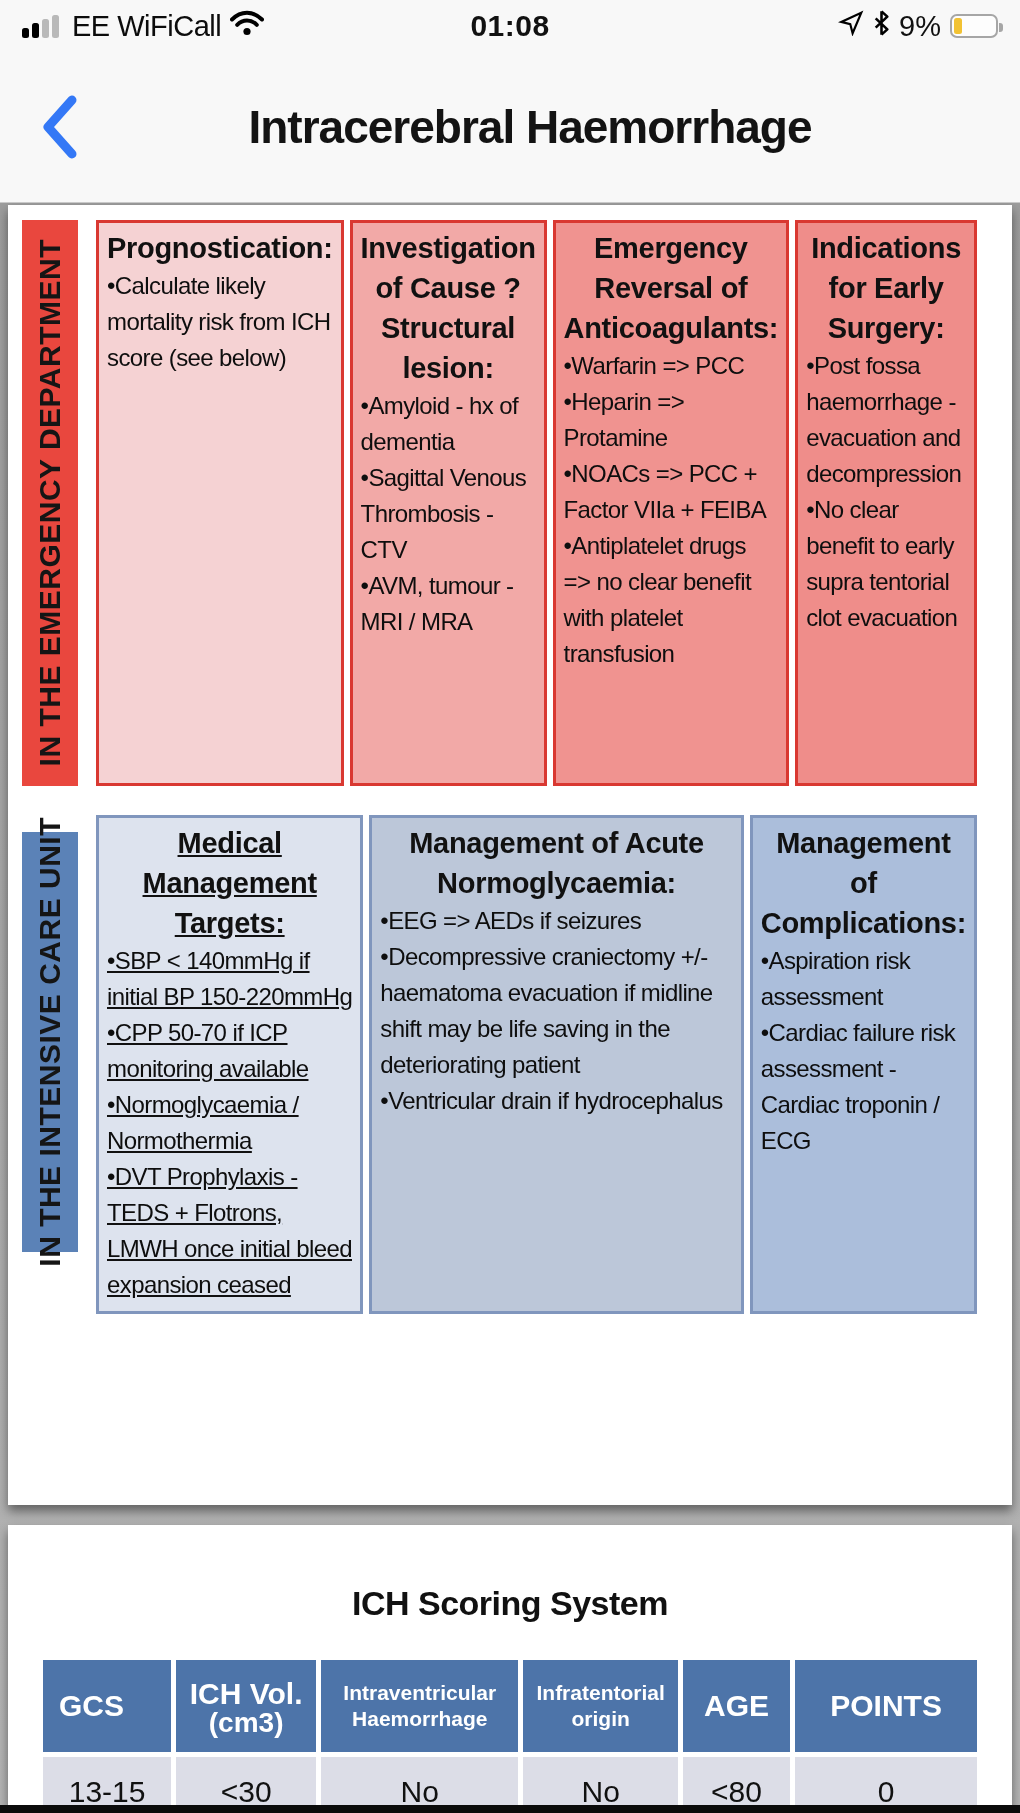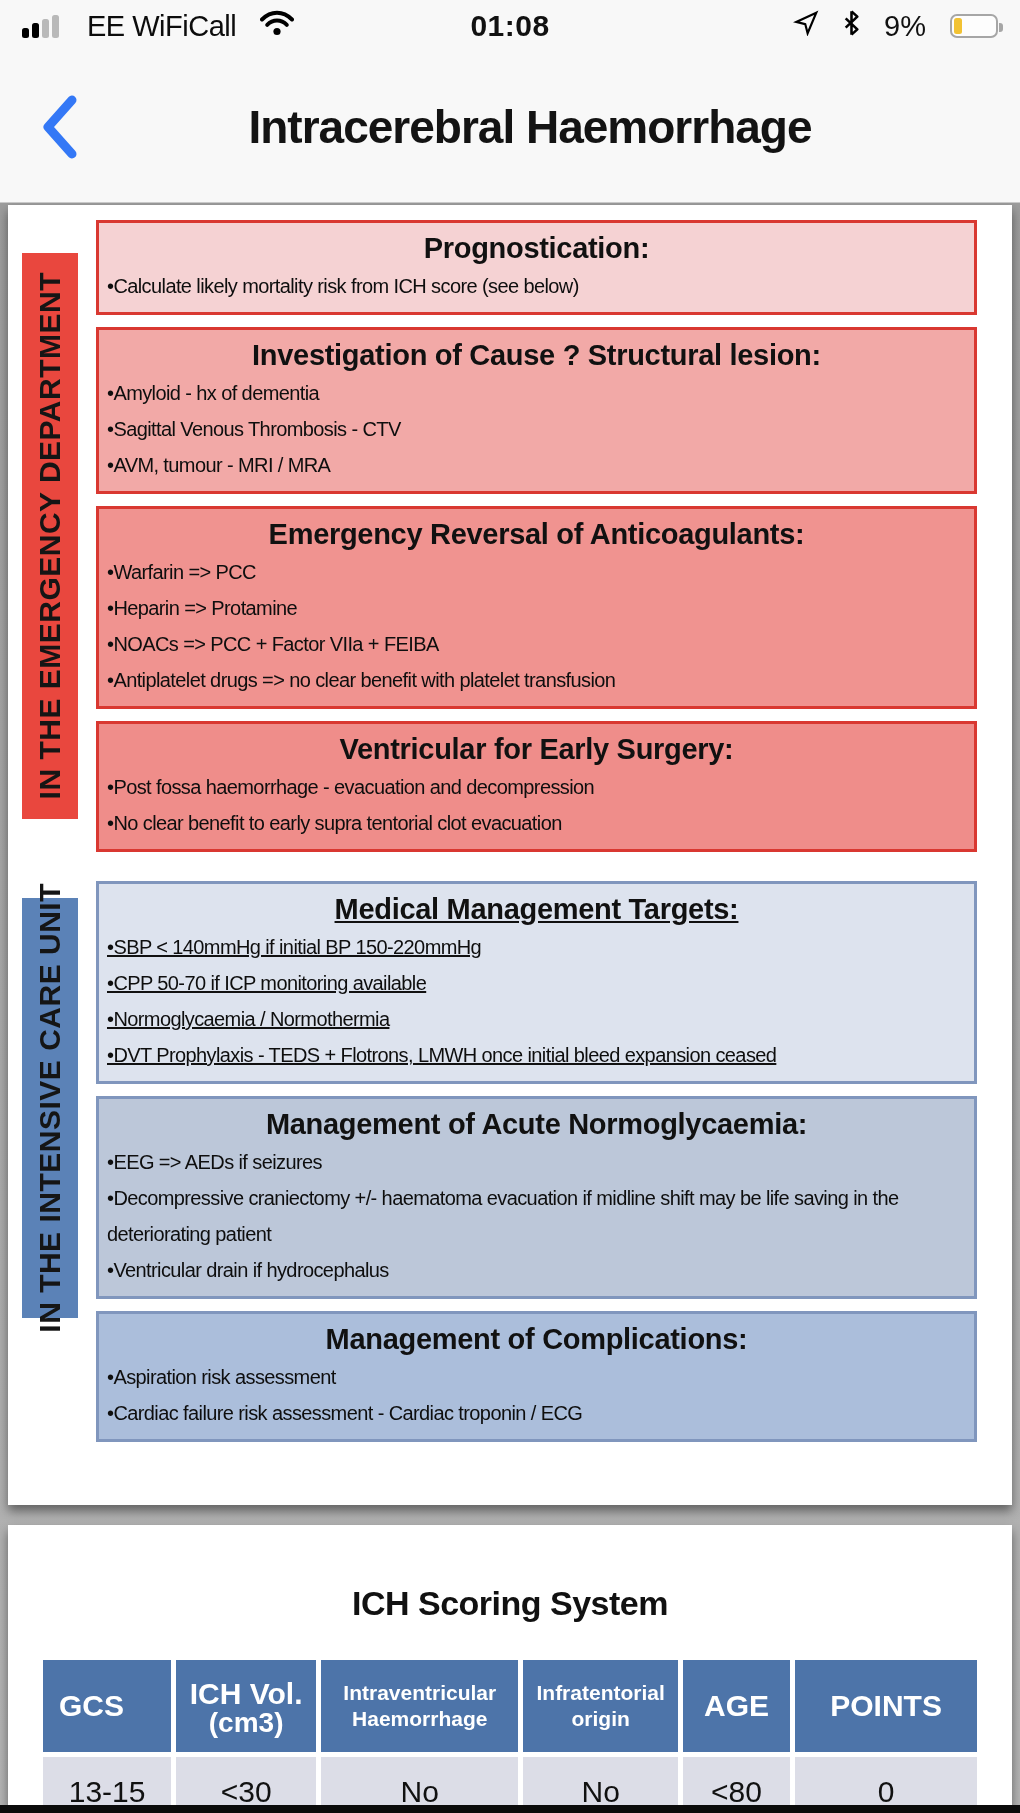--- a/index.html
+++ b/index.html
@@ -9,21 +9,21 @@
     background:#b1b1b1; overflow:hidden; color:#111;
   }
   .screen { width:1020px; height:1813px; display:flex; flex-direction:column; }
 
   
   .topchrome { background:#f8f8f8; border-bottom:1px solid #c9c9c9; }
   .statusbar {
     height:52px; display:flex; align-items:center; justify-content:space-between;
     padding:0 22px; font-size:29px;
   }
-  .sb-left, .sb-right { display:flex; align-items:center; gap:24px; }
+  .sb-left, .sb-right { display:flex; align-items:center; gap:9px; }
   .sb-time { font-weight:bold; font-size:30px; letter-spacing:0.5px; position:absolute; left:0; right:0; text-align:center; }
   .statusbar { position:relative; }
   .sb-left, .sb-right { position:relative; z-index:1; }
   .signal { display:flex; align-items:flex-end; gap:3px; height:24px; margin-right:4px; }
   .signal i { display:block; width:7px; border-radius:2.5px; }
   .signal i:nth-child(1){ height:10px; background:#000; }
   .signal i:nth-child(2){ height:15px; background:#000; }
   .signal i:nth-child(3){ height:19px; background:#b9b9b9; }
   .signal i:nth-child(4){ height:23px; background:#b9b9b9; }
   .carrier { font-size:29px; color:#0c0c0c; letter-spacing:-0.5px; }
@@ -45,24 +45,24 @@
   .section { display:flex; }
   .section + .section { margin-top:29px; }
   .vbar { width:56px; flex:0 0 56px; display:flex; align-items:center; justify-content:center; }
   .vbar .vtext {
     writing-mode:vertical-rl; transform:rotate(180deg);
     font-weight:bold; font-size:30px; letter-spacing:0.5px; color:#151515; white-space:nowrap;
   }
   .vbar.red { background:#e9473e; align-self:center; height:566px; }
   .vbar.blue { background:#5b82b7; align-self:flex-start; margin-top:17px; height:420px; }
 
-  .boxes { flex:1; margin-left:18px; display:flex; flex-direction:column; gap:12px; }
+  .boxes { flex:1; margin-left:18px; display:flex; gap:6px; }
   .box { border:3px solid; padding:5px 8px 8px 8px; }
   .box .box-title { text-align:center; font-weight:bold; font-size:29px; line-height:40px; letter-spacing:-0.3px; }
-  .box .bullet { font-size:20px; line-height:36px; letter-spacing:-0.6px; color:#0e0e0e; }
+  .box .bullet { font-size:24px; line-height:36px; letter-spacing:-0.6px; color:#0e0e0e; }
   .box.r { border-color:#d93831; }
   .box.r1 { background:#f5d2d3; }
   .box.r2 { background:#f2a9a7; }
   .box.r3 { background:#f09390; }
   .box.r4 { background:#ef8d8a; }
   .box.b { border-color:#8096bd; }
   .box.b1 { background:#dde3ee;text-decoration:underline; }
   .box.b2 { background:#bcc7d9; }
   .box.b3 { background:#abbedb; }
 
@@ -154,21 +154,21 @@
             <div class="bullet">•AVM, tumour - MRI / MRA</div>
           </div>
           <div class="box r r3">
             <div class="box-title">Emergency Reversal of Anticoagulants:</div>
             <div class="bullet">•Warfarin =&gt; PCC</div>
             <div class="bullet">•Heparin =&gt; Protamine</div>
             <div class="bullet">•NOACs =&gt; PCC + Factor VIIa + FEIBA</div>
             <div class="bullet">•Antiplatelet drugs =&gt; no clear benefit with platelet transfusion</div>
           </div>
           <div class="box r r4">
-            <div class="box-title">Ventricular for Early Surgery:</div>
+            <div class="box-title">Indications for Early Surgery:</div>
             <div class="bullet">•Post fossa haemorrhage - evacuation and decompression</div>
             <div class="bullet">•No clear benefit to early supra tentorial clot evacuation</div>
           </div>
         </div>
       </div>
 
       <div class="section">
         <div class="vbar blue">
           <span class="vtext">IN THE INTENSIVE CARE UNIT</span>
         </div>

